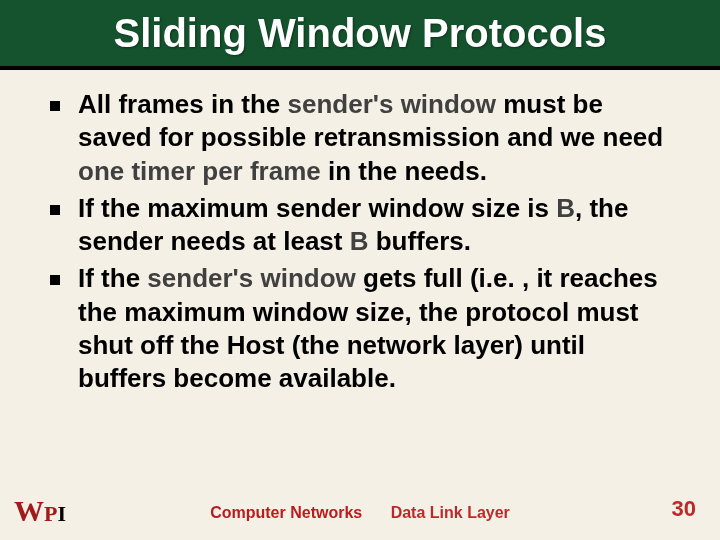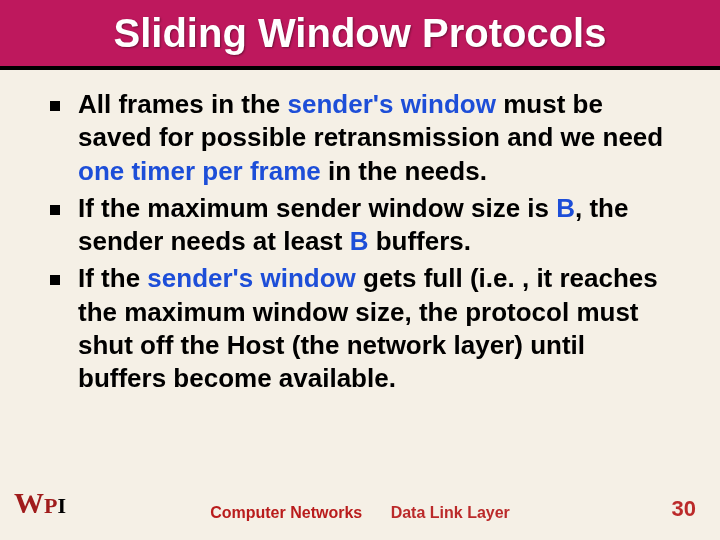--- a/index.html
+++ b/index.html
@@ -5,21 +5,21 @@
   * { margin: 0; padding: 0; box-sizing: border-box; }
   body {
     width: 720px;
     height: 540px;
     background: #f5f0e6;
     font-family: "Comic Sans MS", "Comic Sans", cursive, sans-serif;
     position: relative;
     overflow: hidden;
   }
   .title-bar {
-    background: #be185d;
+    background: #14532d;
     height: 70px;
     display: flex;
     align-items: center;
     justify-content: center;
     border-bottom: 4px solid #000;
   }
   .title {
     color: #fff;
     font-size: 40px;
     font-weight: bold;
@@ -43,32 +43,32 @@
   }
   .bullets li::before {
     content: "";
     position: absolute;
     left: 0;
     top: 13px;
     width: 10px;
     height: 10px;
     background: #000;
   }
-  .red { color: #1d4ed8; }
+  .red { color: #404040; }
   .footer {
     position: absolute;
     bottom: 14px;
     left: 0;
     width: 100%;
     height: 34px;
   }
   .logo {
     position: absolute;
     left: 14px;
-    bottom: 8px;
+    bottom: 0;
     display: flex;
     align-items: flex-start;
     gap: 4px;
   }
   .logo-big {
     font-family: Georgia, "Times New Roman", serif;
     font-size: 30px;
     font-weight: bold;
     color: #a01c1c;
     line-height: 1;

